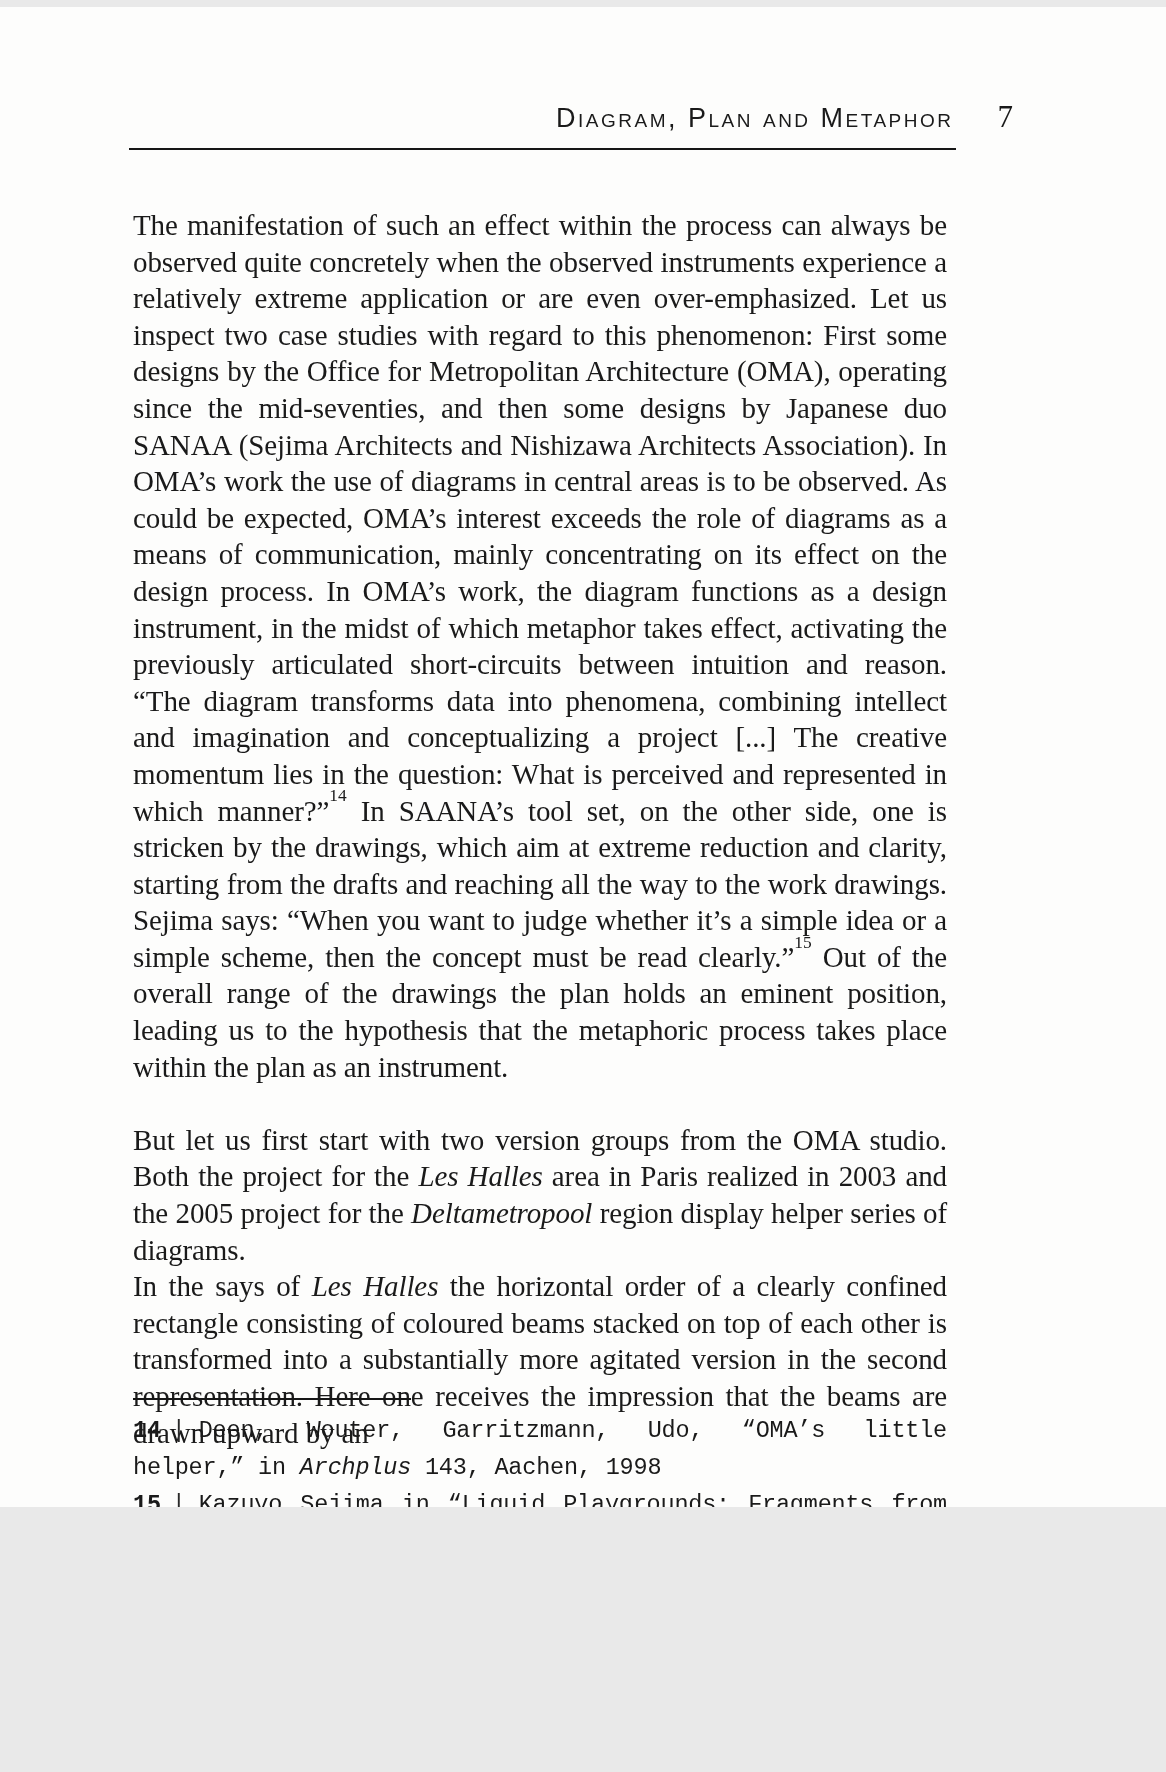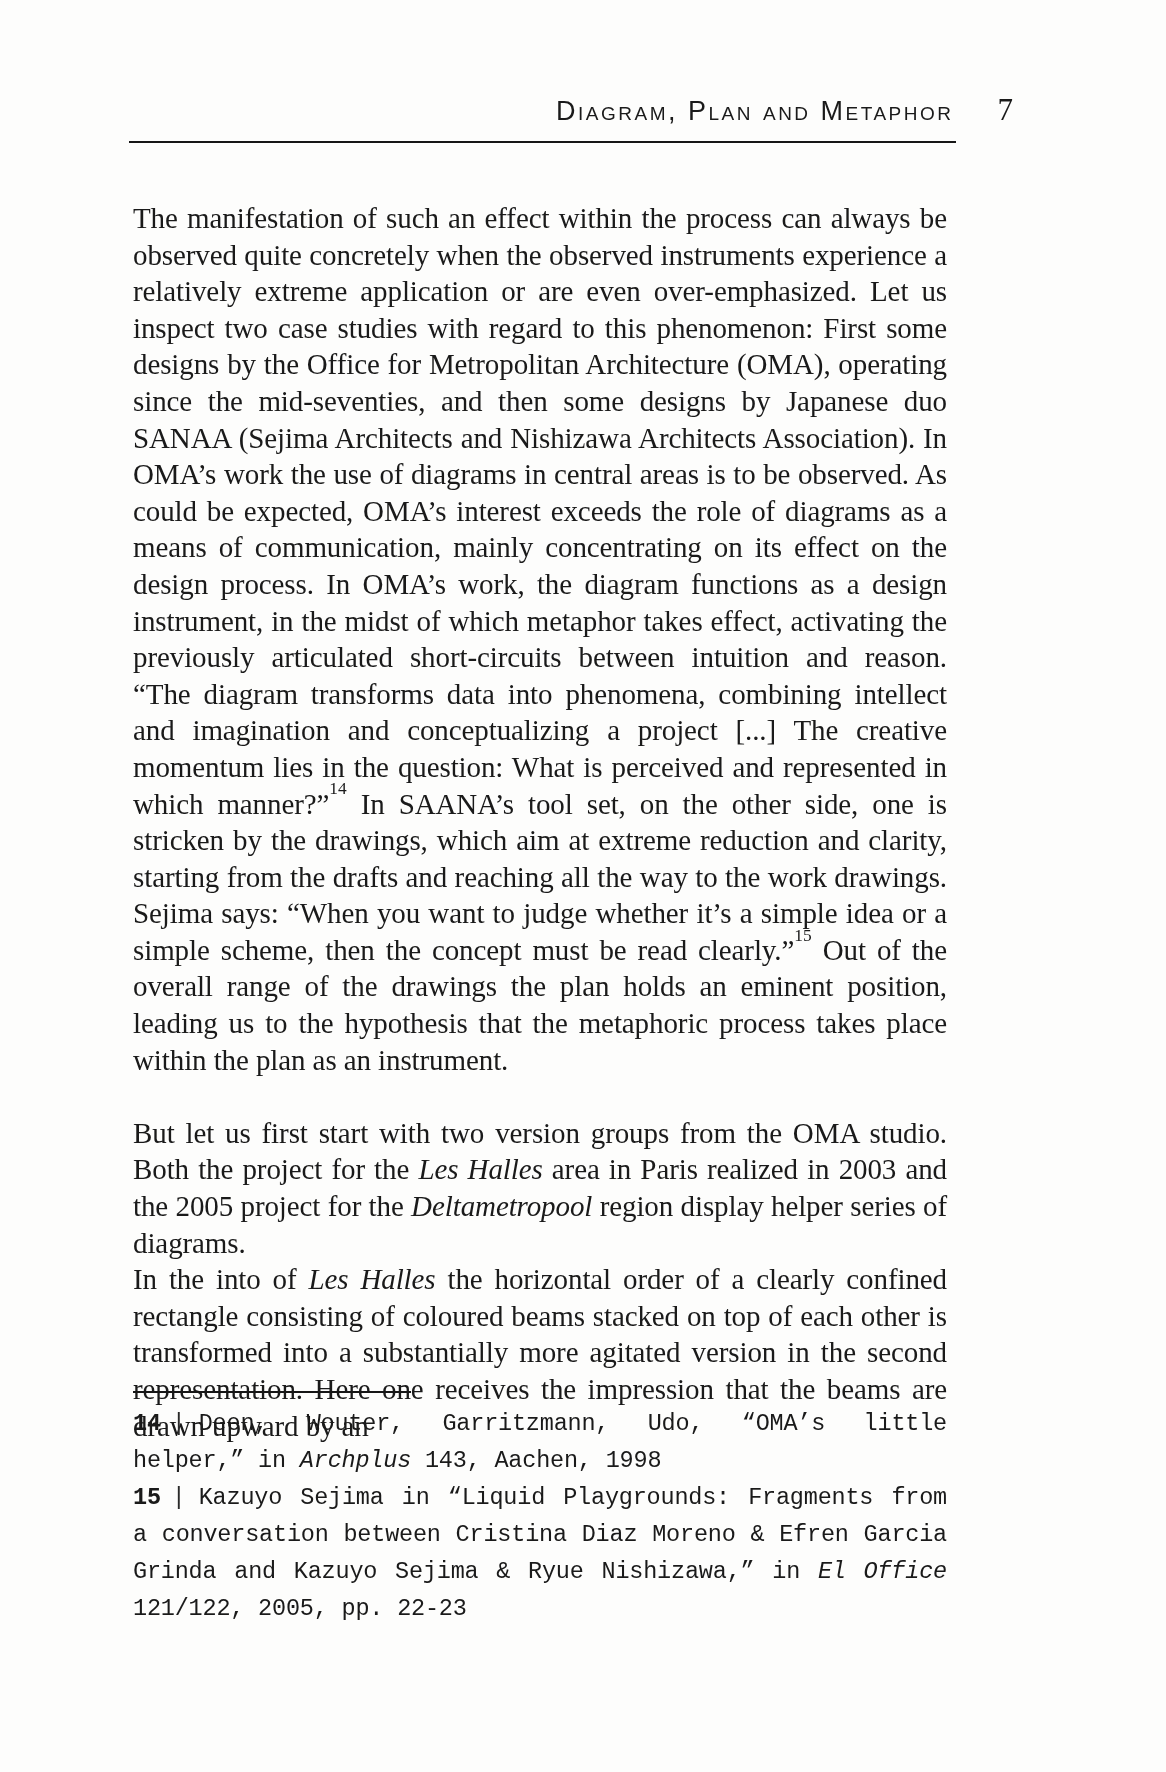--- a/index.html
+++ b/index.html
@@ -3,25 +3,25 @@
 <meta charset="utf-8">
 <style>
   :root{
     --ink:#1a1a1a;
     --paper:#fdfdfc;
     --rule:#161616;
   }
   html,body{margin:0;padding:0;background:#e9e9e9;}
   .page{
     position:relative;
-    width:1166px;height:1772px;
+    width:1166px;height:1500px;
     background:var(--paper);
     color:var(--ink);
     overflow:hidden;
-    margin:0 auto;
+    margin:7px auto;
   }
   
   .running-header{
     position:absolute;
     top:92px;left:133px;width:880px;
     display:flex;justify-content:flex-end;align-items:baseline;
     font-family:"Liberation Sans",sans-serif;
   }
   .header-title{
     font-variant:small-caps;
@@ -83,21 +83,21 @@
 
   <div class="running-header">
     <span class="header-title">Diagram, Plan and Metaphor</span>
     <span class="page-number">7</span>
   </div>
   <div class="header-rule"></div>
 
   <div class="body-text">
     <p class="para"><span>The manifestation of such an effect within the process can always be observed quite concretely when the observed instruments experience a relatively extreme application or are even over-emphasized. Let us inspect two case studies with regard to this phenomenon: First some designs by the Office for Metropolitan Architecture (OMA), operating since the mid-seventies, and then some designs by Japanese duo SANAA (Sejima Architects and Nishizawa Architects Association). In OMA’s work the use of diagrams in central areas is to be observed. As could be expected, OMA’s interest exceeds the role of diagrams as a means of communication, mainly concentrating on its effect on the design process. In OMA’s work, the diagram functions as a design instrument, in the midst of which metaphor takes effect, activating the previously articulated short-circuits between intuition and reason. “The diagram transforms data into phenomena, combining intellect and imagination and conceptualizing a project [...] The creative momentum lies in the question: What is perceived and represented in which manner?”</span><sup>14</sup><span> In SAANA’s tool set, on the other side, one is stricken by the drawings, which aim at extreme reduction and clarity, starting from the drafts and reaching all the way to the work drawings. Sejima says: “When you want to judge whether it’s a simple idea or a simple scheme, then the concept must be read clearly.”</span><sup>15</sup><span> Out of the overall range of the drawings the plan holds an eminent position, leading us to the hypothesis that the metaphoric process takes place within the plan as an instrument.</span></p>
     <p class="para para-gap"><span>But let us first start with two version groups from the OMA studio. Both the project for the </span><i>Les Halles</i><span> area in Paris realized in 2003 and the 2005 project for the </span><i>Deltametropool</i><span> region display helper series of diagrams.</span></p>
-    <p class="para"><span>In the into of </span><i>Les Halles</i><span> the horizontal order of a clearly confined rectangle consisting of coloured beams stacked on top of each other is transformed into a substantially more agitated version in the second representation. Here one receives the impression that the beams are drawn upward by an</span></p>
+    <p class="para"><span>In the says of </span><i>Les Halles</i><span> the horizontal order of a clearly confined rectangle consisting of coloured beams stacked on top of each other is transformed into a substantially more agitated version in the second representation. Here one receives the impression that the beams are drawn upward by an</span></p>
   </div>
 
   <div class="footnote-rule"></div>
 
   <div class="footnotes">
     <p class="fn">
       <b class="fn-num">14</b><span class="fn-sep">|</span><span class="fn-text"><span>Deen, Wouter, Garritzmann, Udo, “OMA’s little helper,” in </span><i>Archplus</i><span> 143, Aachen, 1998</span></span>
     </p>
     <p class="fn">
       <b class="fn-num">15</b><span class="fn-sep">|</span><span class="fn-text"><span>Kazuyo Sejima in “Liquid Playgrounds: Fragments from a conversation between Cristina Diaz Moreno &amp; Efren Garcia Grinda and Kazuyo Sejima &amp; Ryue Nishizawa,” in </span><i>El Office</i><span> 121/122, 2005, pp. 22-23</span></span>

